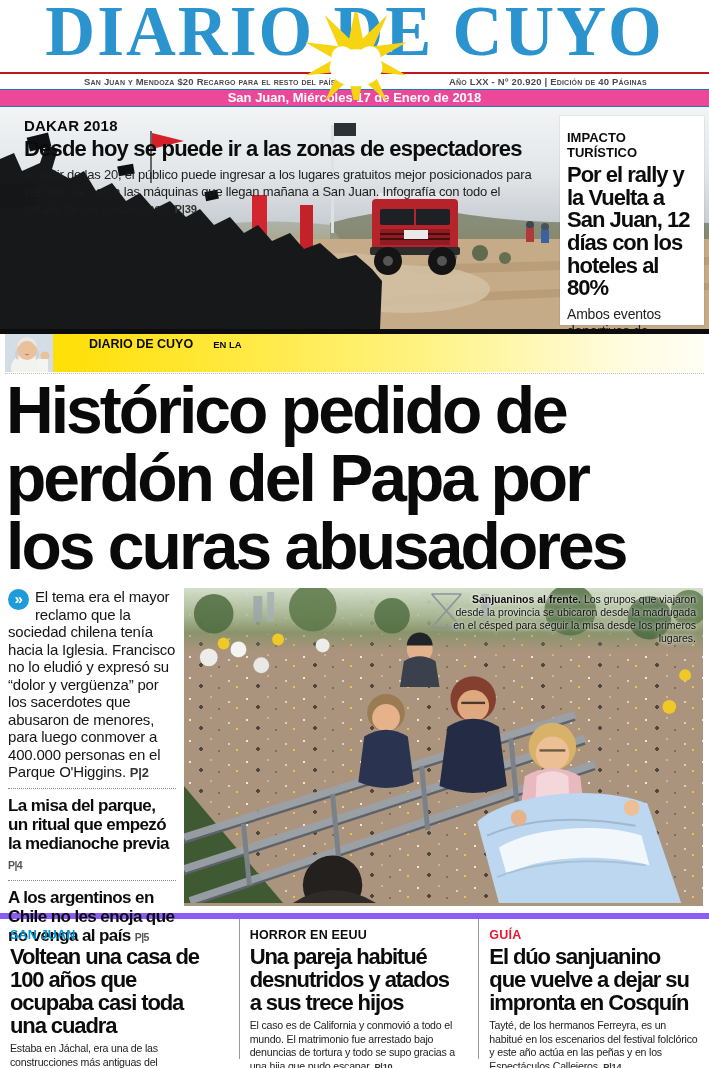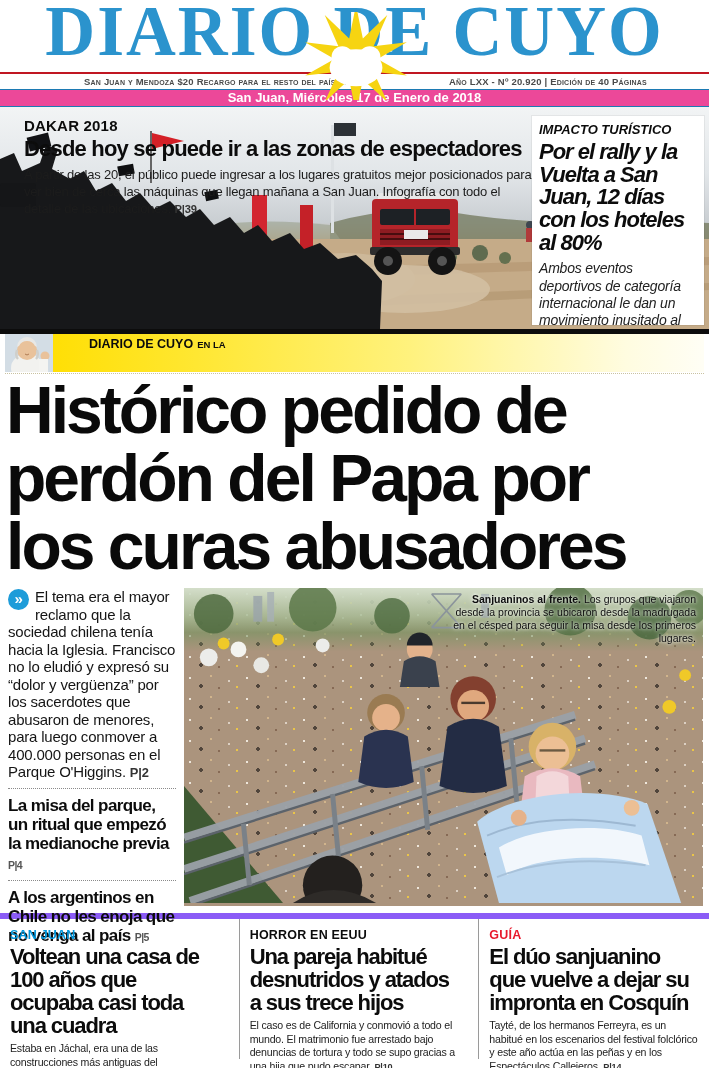--- a/index.html
+++ b/index.html
@@ -32,38 +32,38 @@
     position:relative; height:222px; overflow:hidden;
     background:linear-gradient(180deg,#f2f4f5 0%,#e2e6e9 30%,#c9ced2 52%,#c8b294 60%,#c3a987 75%,#b89e7c 100%);
   }
   .dakar-photo-svg { position:absolute; inset:0; z-index:1; }
   .dakar-text { position:absolute; left:24px; top:10px; width:508px; z-index:2; }
   .dakar-kicker { font-size:15px; font-weight:bold; color:#0c0c0c; letter-spacing:.2px; }
   .dakar-headline { font-size:22px; font-weight:bold; letter-spacing:-.8px; color:#0c0c0c; margin-top:2px; }
   .dakar-deck { font-size:13px; letter-spacing:-.2px; line-height:1.3; color:#1c1c1c; margin-top:5px; }
   .pref { font-weight:bold; font-size:.86em; color:#333; }
   .tourism-box {
-    position:absolute; top:9px; right:5px; bottom:4px; width:172px;
-    background:#fff; z-index:3; padding:6px 7px; box-shadow:0 0 0 1px rgba(0,0,0,.05);font-style:italic;
+    position:absolute; top:9px; right:5px; bottom:4px; width:144px;
+    background:#fff; z-index:3; padding:14px 7px; box-shadow:0 0 0 1px rgba(0,0,0,.05);
   }
   .tourism-kicker { font-size:13px; font-weight:bold; color:#0c0c0c; }
   .tourism-headline { font-size:22px; font-weight:bold; line-height:1.03; letter-spacing:-1px; color:#0c0c0c; margin-top:4px; }
   .tourism-deck { font-size:14px; letter-spacing:-.2px; line-height:1.24; color:#222; margin-top:6px; }
   
   .black-bar { height:5px; background:#0c0c0c; }
   .dotted-sep { border-top:1px dotted #8a8a8a; margin:7px 0; }
   
   .papal-badge { display:flex; height:38px; margin:0 5px; position:relative; }
   .pope-photo { width:48px; height:38px; position:relative; overflow:hidden; background:linear-gradient(180deg,#cdd8e1,#e4e9ec); flex:none; }
   .badge-band {
     flex:1; background:linear-gradient(90deg,#ffdf05 0%,#ffe732 22%,#fff27e 55%,#fffce0 88%,#fffef5 100%);
     padding:3px 0 0 36px;
   }
   .badge-line1 { font-size:12.5px; font-weight:bold; color:#0c0c0c; }
-  .badge-line1 .small { font-size:9.5px; font-weight:bold; margin-left:4px; }
+  .badge-line1 .small { font-size:9.5px; font-weight:bold; margin-left:20px; }
   .badge-script {
     font-family:"DejaVu Serif", serif; font-style:italic; font-weight:bold;
     font-size:20px; color:#0c0c0c; margin:-2px 0 0 14px; letter-spacing:.5px;
   }
   .badge-underline { border-top:1px dotted #c9c2a0; margin:1px 5px 0 5px; }
   
   .main-headline {
     margin:2px 6px 0 6px; font-weight:bold; color:#0a0a0a;
     font-size:67px; line-height:1.015; letter-spacing:-3px;
     transform:scaleX(.985); transform-origin:left top; white-space:nowrap;

